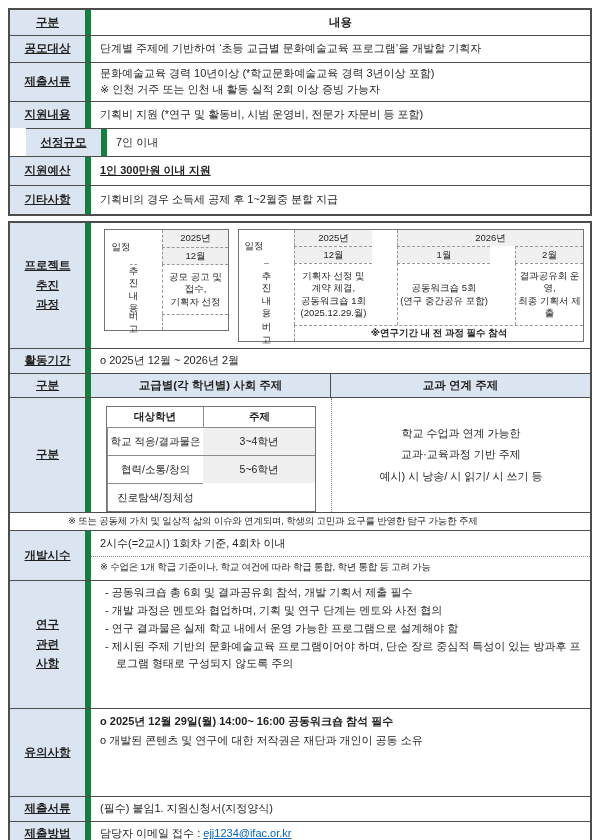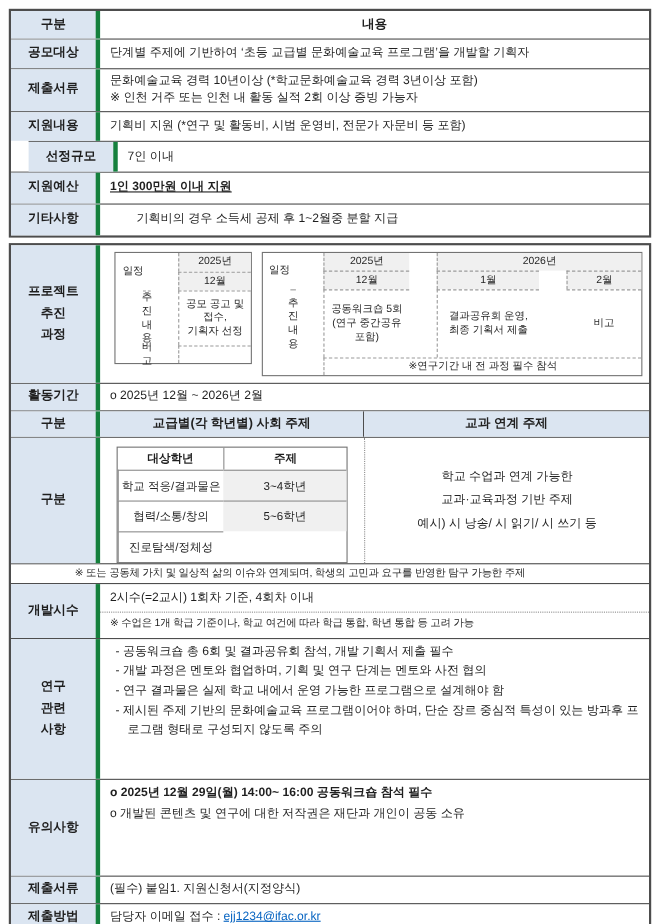--- a/index.html
+++ b/index.html
@@ -6,35 +6,35 @@
   html,body { width:600px; height:840px; background:#ffffff; overflow:hidden; }
   body { font-family:"Liberation Sans","DejaVu Sans",sans-serif; color:#1f1f1f; }
   .page { padding:8px 8px 0 8px; }
 
   .tbl { border:2px solid #4d4d4d; width:584px; background:#fff; }
   .tbl2 { margin-top:5px; }
   .row { display:grid; grid-template-columns:81px 1fr; border-top:1px solid #4d4d4d; }
   .row:first-child { border-top:none; }
   .lbl { background:#dbe5f1; font-weight:bold; font-size:11.5px; display:flex;
          align-items:center; justify-content:center; text-align:center;
-         border-right:4px solid #15803d; white-space:pre-line; line-height:1.7; padding:2px 1px; }
+         border-right:6px solid #15803d; white-space:pre-line; line-height:1.7; padding:2px 1px;text-decoration:underline; }
   .cell { display:flex; flex-direction:column; justify-content:center;
           padding:3px 9px; font-size:11px; line-height:1.45; }
   .hdr .cell { align-items:center; font-weight:bold; font-size:11.5px; }
   .hdr .lbl { background:#dbe5f1; }
   .u-bold { font-weight:bold; text-decoration:underline; }
 
   
   .r-hdr   { min-height:25px; }
   .r-target{ min-height:27px; }
   .r-cond  { min-height:39px; }
   .r-supp  { min-height:27px; }
   .r-scale { min-height:28px;margin-left:16px; }
   .r-budget{ min-height:29px; }
-  .r-etc   { min-height:29px;gap:24px; }
+  .r-etc   { min-height:29px; }
   .r-proj  { min-height:105px; }
   .r-period{ min-height:18px; }
   .r-thdr  { min-height:20px; }
   .r-tcont { min-height:112px; }
   .r-tnote { min-height:15px; }
   .r-hours { min-height:50px; }
   .r-research{ min-height:128px; }
   .r-caution { min-height:88px; }
   .r-docs  { min-height:25px; }
   .r-method{ min-height:25px; }
@@ -43,21 +43,21 @@
   .proj-wrap { display:flex; align-items:flex-start; gap:9px; padding:6px 4px 6px 13px; }
   .itbl { border:1px solid #737373; font-size:9.5px; display:grid; background:#fff; }
   .itbl > div { display:flex; align-items:center; justify-content:center; text-align:center;
                 white-space:pre-line; line-height:1.3; padding:1px 2px; }
   .gA { grid-template-columns:32px 91px; grid-template-rows:17px 17px 50px 16px; }
   .gB { grid-template-columns:30px 103px 118px 93px; grid-template-rows:16px 17px 62px 16px; }
   .ic { border-top:1px dashed #9a9a9a; border-left:1px dashed #9a9a9a;margin-left:25px; }
   .no-t { border-top:none; } .no-l { border-left:none; }
   .gray { background:#f0f0f0; }
   .span-r12 { grid-row:1/3; }
-  .span-c25 { grid-column:2/5; }
+  .span-c25 { grid-column:2/5;font-weight:bold; }
 
   
   .r-thdr { grid-template-columns:81px 240px 1fr; }
   .r-thdr .mid { border-right:1px solid #4d4d4d; }
   .r-thdr .cell { align-items:center; font-weight:bold; font-size:11.5px; background:#dbe5f1; }
   .r-tcont { grid-template-columns:81px 240px 1fr; }
   .r-tcont .mid { display:flex; justify-content:center; align-items:flex-start; padding-top:8px; }
   .r-tcont .rightc { border-left:1px dotted #8c8c8c; display:flex; align-items:center;
                      justify-content:center; text-align:center; font-size:11px;
                      line-height:1.95; white-space:pre-line; }
@@ -148,20 +148,24 @@
 
           <div class="itbl gB">
             <div class="span-r12 no-t no-l">일정</div>
             <div class="ic no-t gray">2025년</div>
             <div class="ic no-t gray" style="grid-column:3/5;">2026년</div>
             <div class="ic gray">12월</div>
             <div class="ic gray">1월</div>
             <div class="ic gray">2월</div>
             <div class="ic no-l">추진
 내용</div>
+            <div class="ic">기획자 선정 및
+계약 체결,
+공동워크숍 1회
+(2025.12.29.월)</div>
             <div class="ic">공동워크숍 5회
 (연구 중간공유 포함)</div>
             <div class="ic">결과공유회 운영,
 최종 기획서 제출</div>
             <div class="ic no-l">비고</div>
             <div class="ic span-c25">※연구기간 내 전 과정 필수 참석</div>
           </div>
         </div>
       </div>
     </div>

